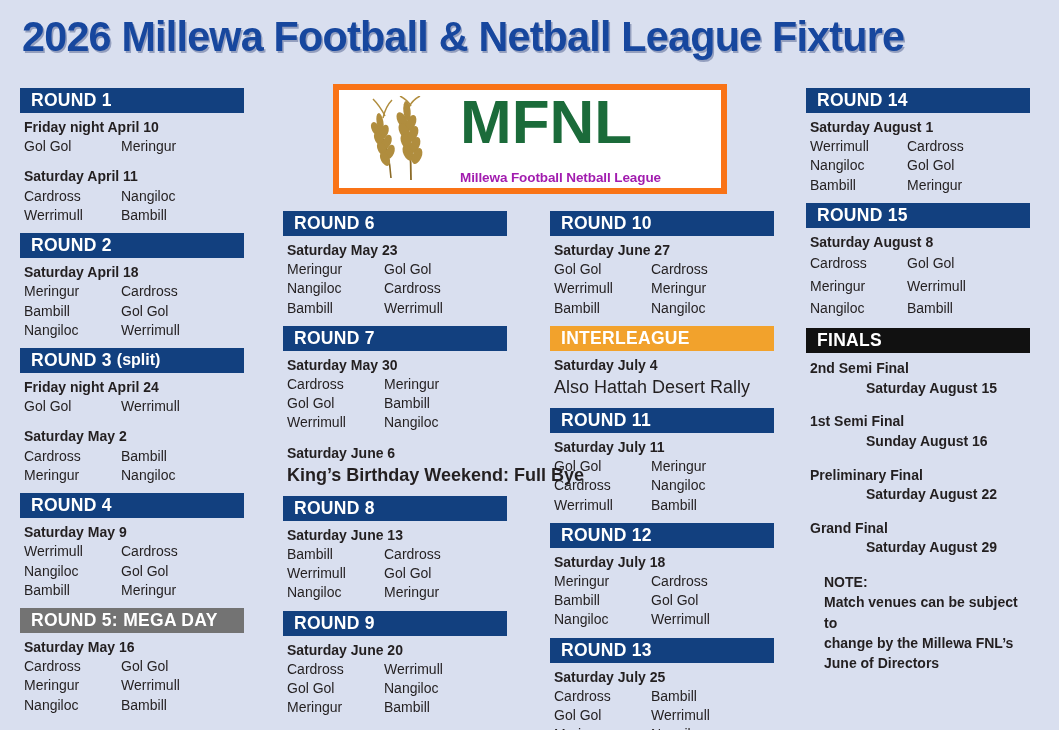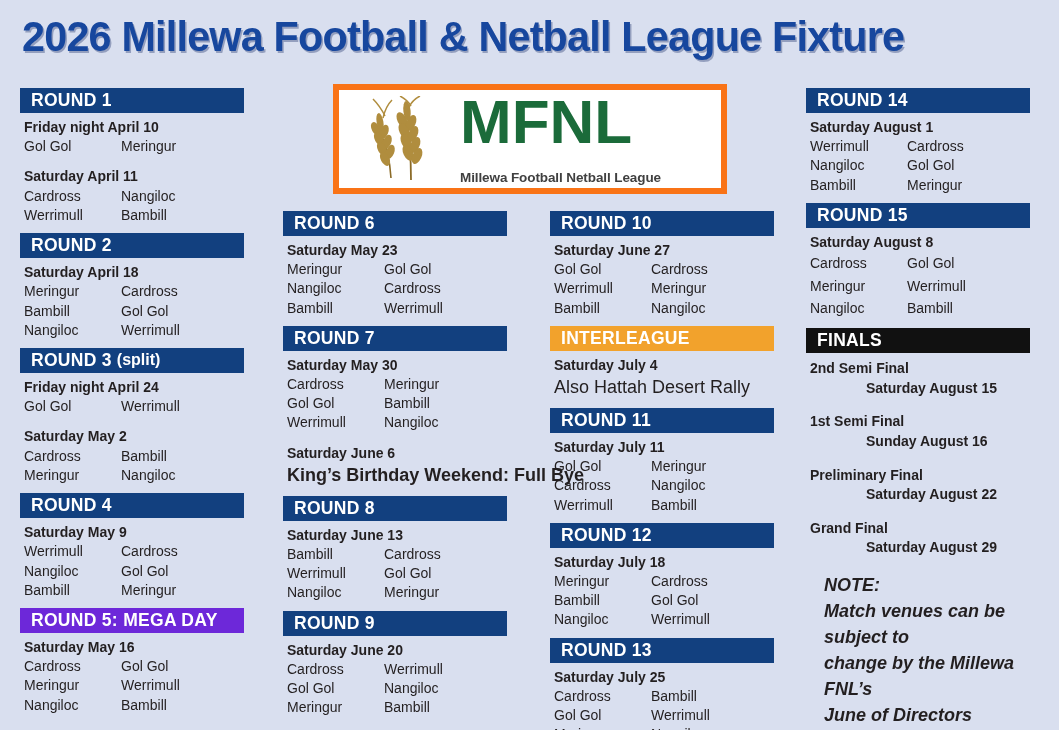--- a/index.html
+++ b/index.html
@@ -61,21 +61,21 @@
   .logo-mfnl {
     font-size: 62px;
     font-weight: bold;
     color: #1b6b3a;
     line-height: 0.92;
     letter-spacing: 0px;
   }
   .logo-tag {
     font-size: 13.5px;
     font-weight: bold;
-    color: #404040;
+    color: #a21caf;
     letter-spacing: -0.1px;
     margin-top: 19px;
   }
 
   
   .col {
     position: absolute;
     width: 224px;
   }
   .col-1 { left: 20px;  top: 88px; }
@@ -92,21 +92,21 @@
     color: #ffffff;
     font-size: 17.5px;
     font-weight: bold;
     letter-spacing: 0.3px;
     display: flex;
     align-items: center;
     padding-left: 11px;
     box-sizing: border-box;
     white-space: nowrap;
   }
-  .round-bar.orange { background: #6d28d9; }
+  .round-bar.orange { background: #737373; }
   .round-bar.amber  { background: #f2a22c; }
   .round-bar.black  { background: #111111; }
   .round-bar .suffix {
     font-weight: bold;
     font-size: 16px;
     margin-left: 5px;
     letter-spacing: 0;
   }
 
   .round-body { padding: 5px 0 6px 4px; }
@@ -159,23 +159,22 @@
     line-height: 1.4;
     padding-left: 56px;
     white-space: nowrap;
   }
   .final-item { margin-bottom: 14px; }
 
   
   .foot-note {
     margin-top: 12px;
     padding-left: 18px;
-    font-size: 18px;
-    font-weight: bold;
-    font-style: italic;
+    font-size: 14px;
+    font-weight: bold;
     line-height: 1.45;
     color: #231f20;
   }
 </style>
 </head>
 <body>
 
 <div class="poster-title">2026 Millewa Football &amp; Netball League Fixture</div>
 
 <div class="logo-box">

